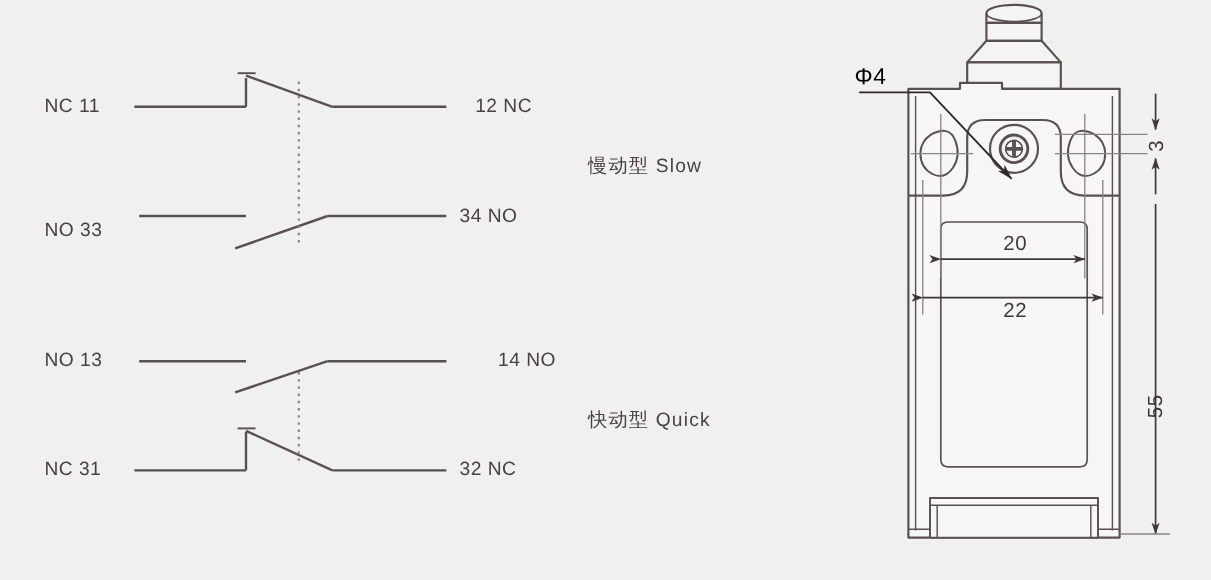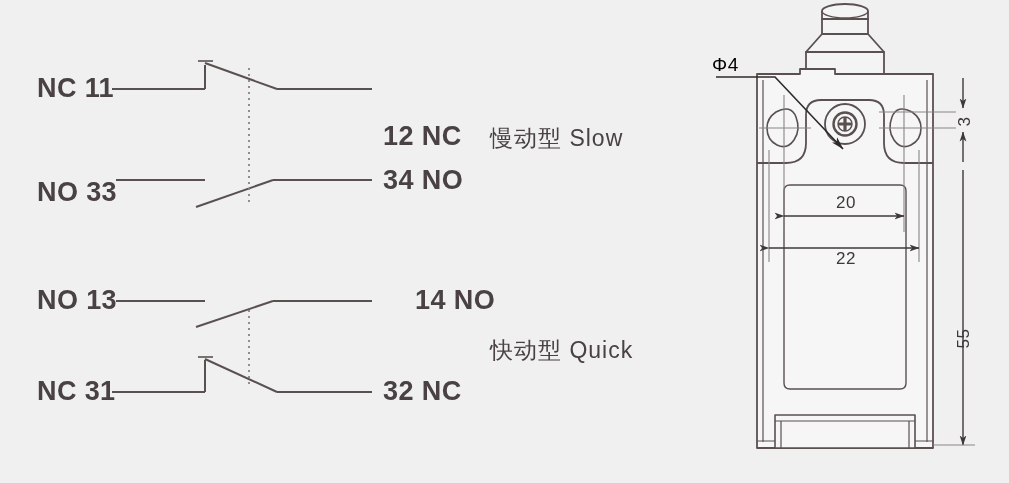--- a/index.html
+++ b/index.html
@@ -36,26 +36,25 @@
   
   .lbl {
     position: absolute;
     white-space: nowrap;
     color: #4a4242;
     font-family: "Liberation Sans", "DejaVu Sans", sans-serif;
     font-weight: 400;
     letter-spacing: 0.4px;
   }
   .term-label {
-    font-size: 27px;
+    font-size: 16px;
     line-height: 21px;
-    font-weight: bold;
   }
   .mode-label {
-    font-size: 23px;
+    font-size: 16px;
     line-height: 21px;
     letter-spacing: 1px;
   }
   .dim-label {
     font-size: 17px;
     line-height: 17px;
     letter-spacing: 0.5px;
     color: #3e3838;
   }
   .dim-label.rot {
@@ -206,21 +205,21 @@
       <path d="M963,162 L963,132" marker-end="url(#arrHead)"></path>
 
       <path d="M963,170 L963,445" marker-end="url(#arrHead)"></path>
       <path d="M933,445 L975,445" stroke-width="1.1" stroke="#8c8484"></path>
 
       <path d="M716,77 L775,77 L843,149" stroke="#2f2a2a" stroke-width="1.6" marker-end="url(#calloutHead)"></path>
     </g>
   </svg>
 
   <div class="lbl term-label" style="left:37px; top:78px;">NC 11</div>
-  <div class="lbl term-label" style="left:383px; top:78px;margin-top:48px;">12 NC</div>
+  <div class="lbl term-label" style="left:396px; top:78px;">12 NC</div>
 
   <div class="lbl term-label" style="left:37px; top:170px;margin-top:12px;">NO 33</div>
   <div class="lbl term-label" style="left:383px; top:170px;">34 NO</div>
 
   <div class="lbl mode-label" style="left:490px; top:128px;">慢动型 Slow</div>
 
   <div class="lbl term-label" style="left:37px; top:290px;">NO 13</div>
   <div class="lbl term-label" style="left:383px; top:290px;margin-left:32px;">14 NO</div>
 
   <div class="lbl term-label" style="left:37px; top:381px;">NC 31</div>

